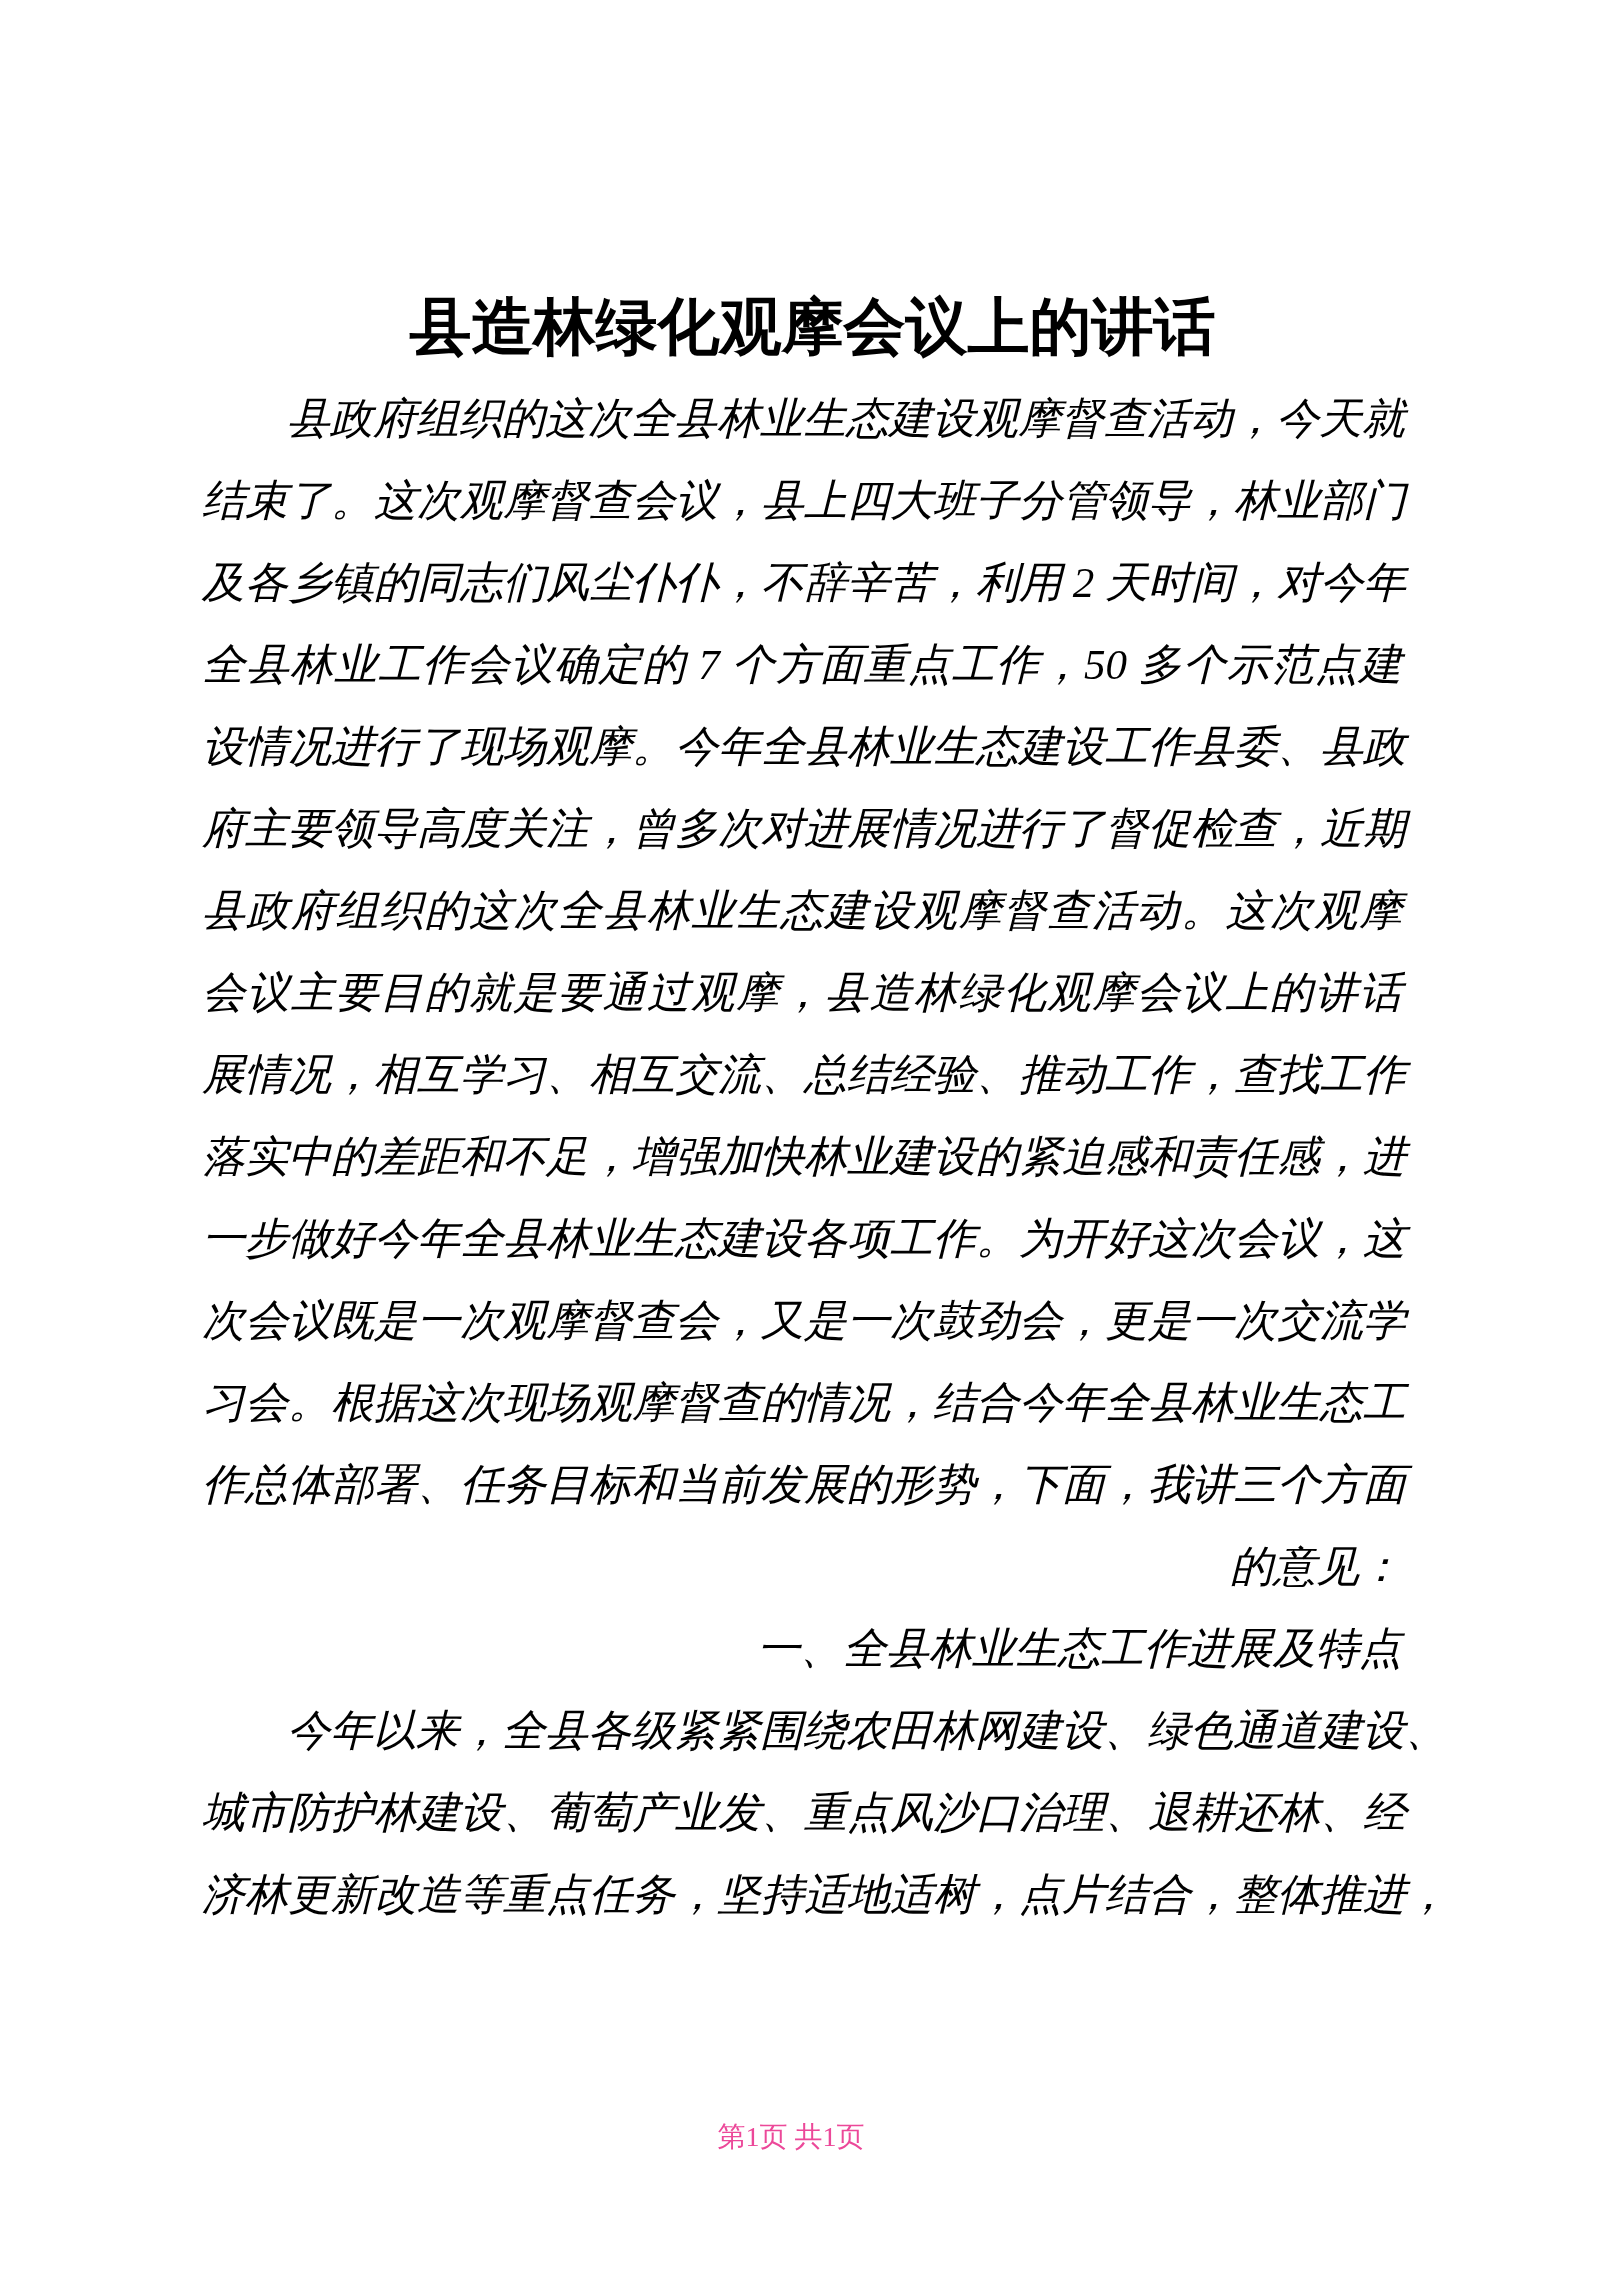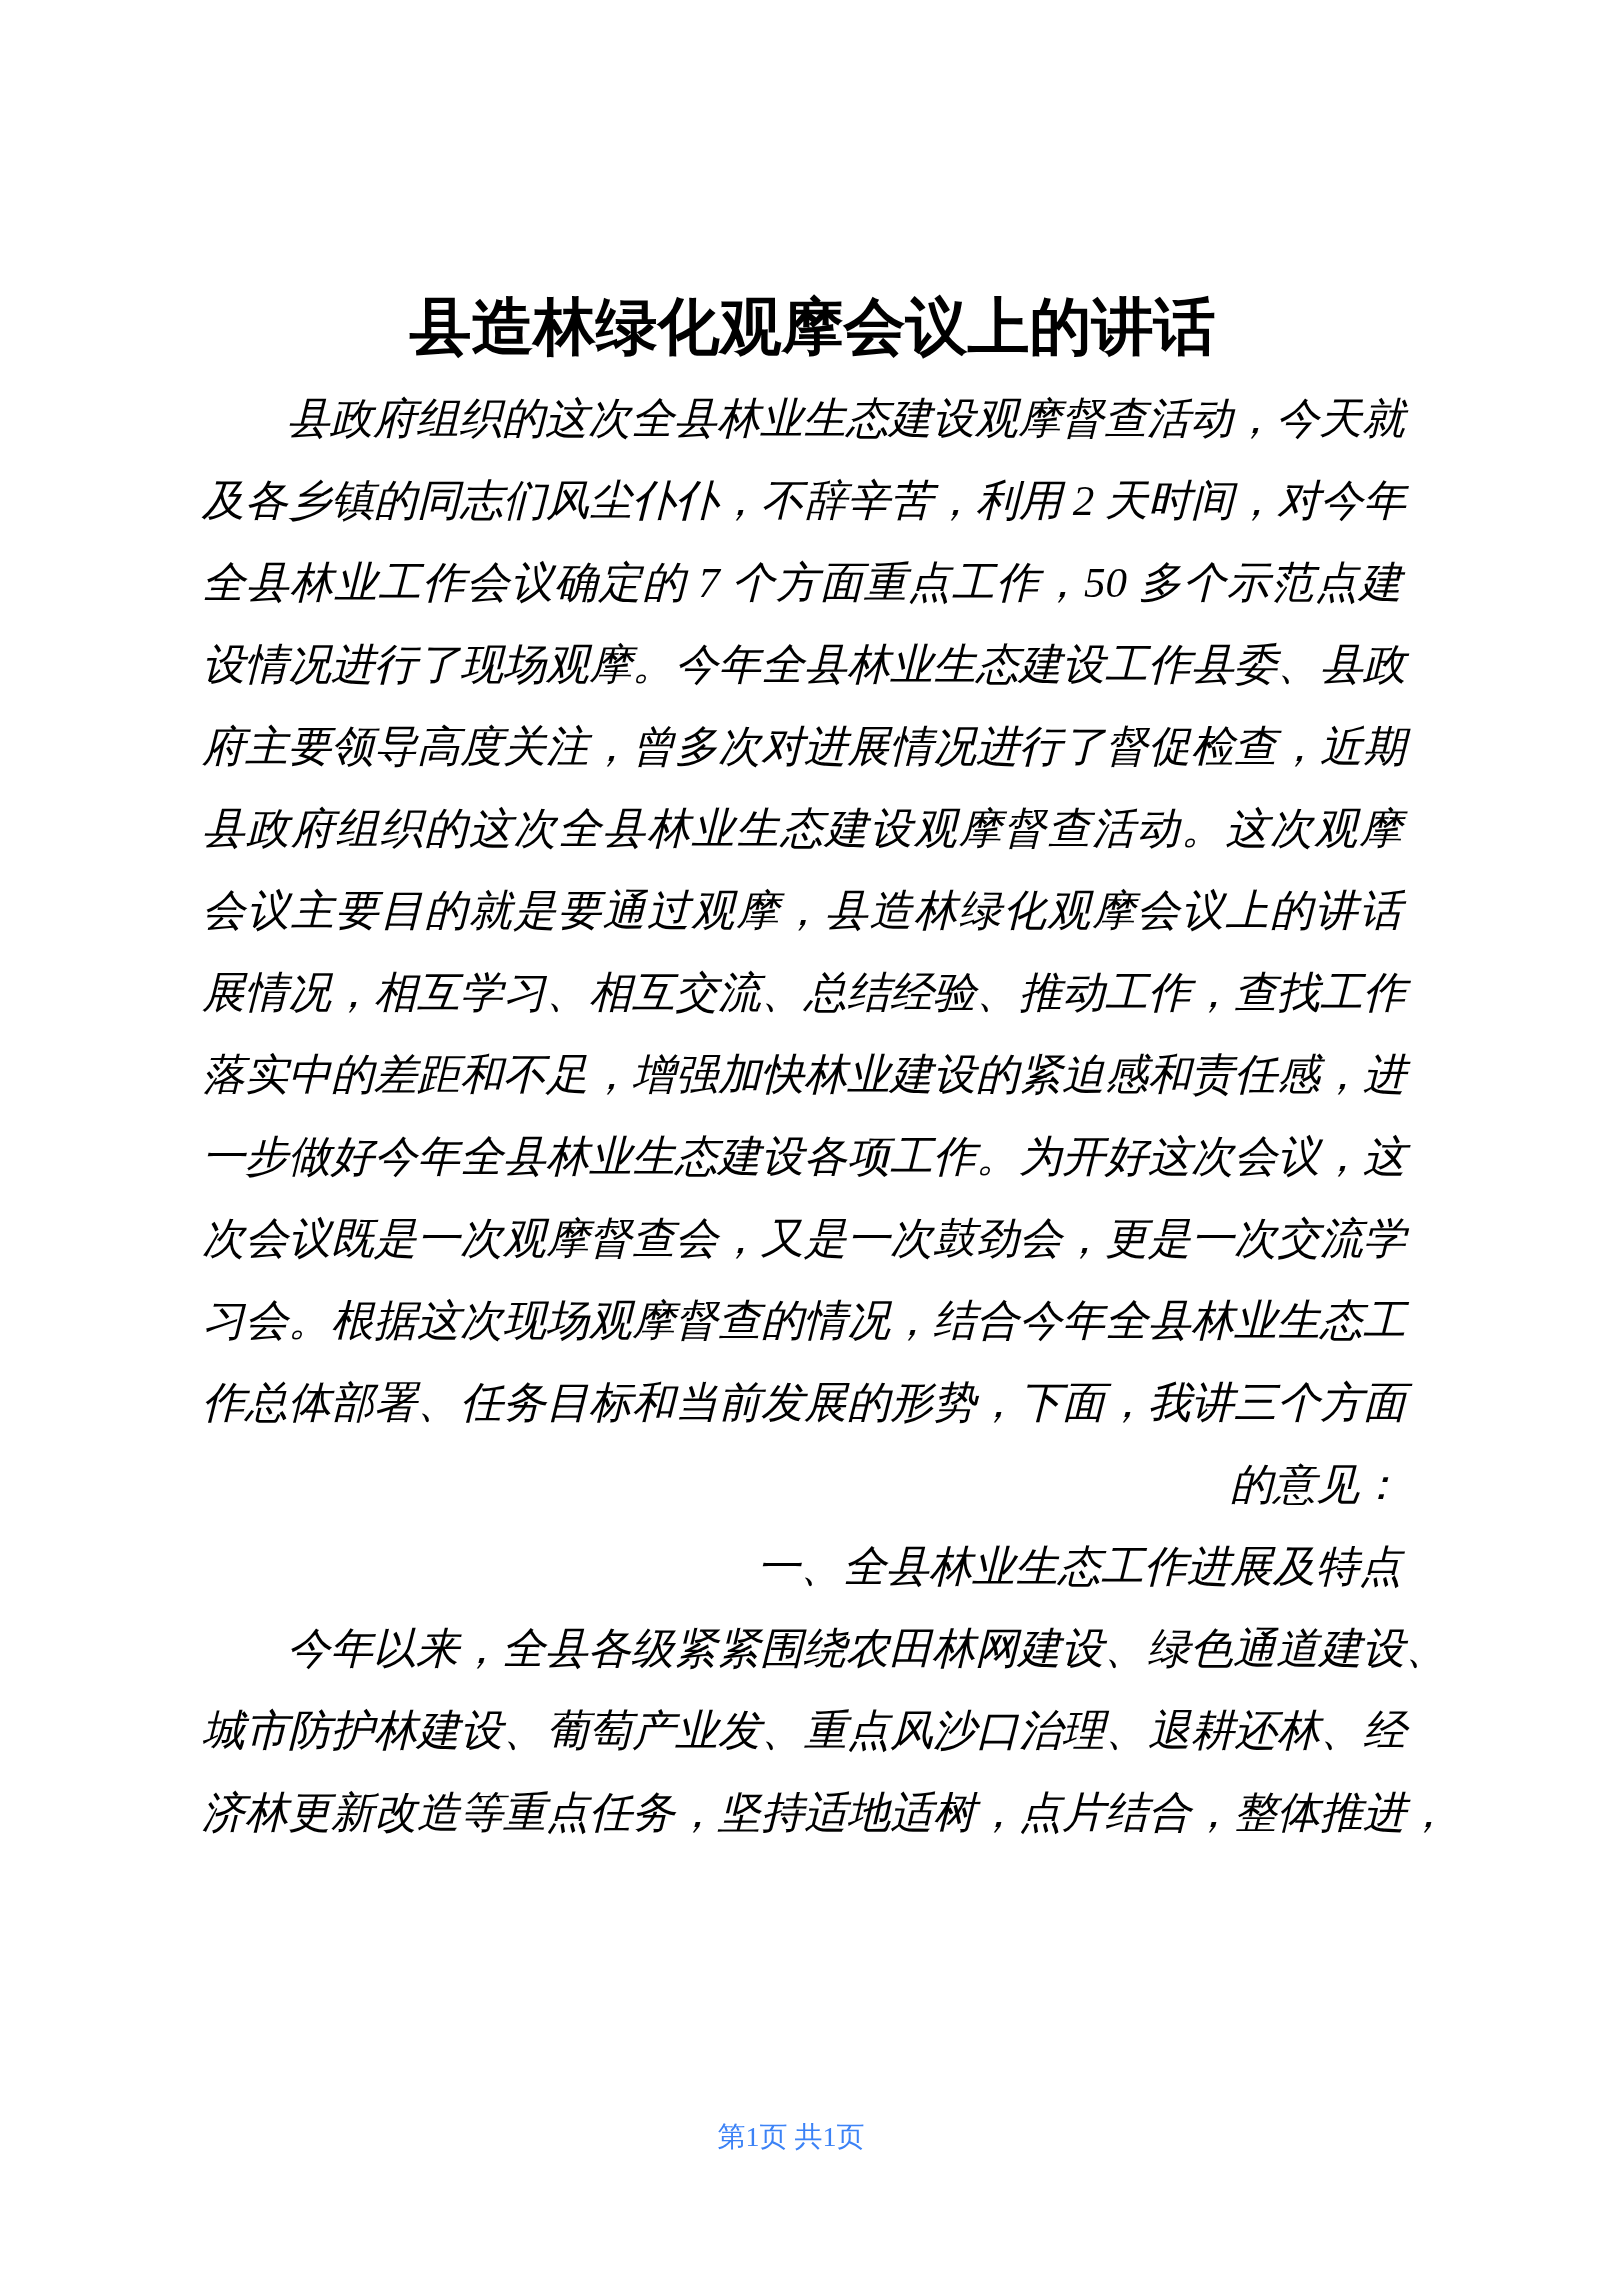--- a/index.html
+++ b/index.html
@@ -61,31 +61,32 @@
   .doc-footer {
     position: absolute;
     top: 2119px;
     left: 791px;
     transform: translateX(-50%);
     font-family: "Liberation Serif", serif;
     font-style: normal;
     font-size: 28px;
     line-height: 35px;
     white-space: nowrap;
-    color: #3b82f6;
+    color: #ec4899;
   }
 </style>
 </head>
 <body>
 
 <div class="page">
   <h1 class="doc-title">县造林绿化观摩会议上的讲话</h1>
 
   <div class="doc-body">
       <div class="line indent justify">县政府组织的这次全县林业生态建设观摩督查活动，今天就</div>
+      <div class="line justify">结束了。这次观摩督查会议，县上四大班子分管领导，林业部门</div>
       <div class="line justify">及各乡镇的同志们风尘仆仆，不辞辛苦，利用 2 天时间，对今年</div>
       <div class="line justify">全县林业工作会议确定的 7 个方面重点工作，50 多个示范点建</div>
       <div class="line justify">设情况进行了现场观摩。今年全县林业生态建设工作县委、县政</div>
       <div class="line justify">府主要领导高度关注，曾多次对进展情况进行了督促检查，近期</div>
       <div class="line justify">县政府组织的这次全县林业生态建设观摩督查活动。这次观摩</div>
       <div class="line justify">会议主要目的就是要通过观摩，县造林绿化观摩会议上的讲话</div>
       <div class="line justify">展情况，相互学习、相互交流、总结经验、推动工作，查找工作</div>
       <div class="line justify">落实中的差距和不足，增强加快林业建设的紧迫感和责任感，进</div>
       <div class="line justify">一步做好今年全县林业生态建设各项工作。为开好这次会议，这</div>
       <div class="line justify">次会议既是一次观摩督查会，又是一次鼓劲会，更是一次交流学</div>

